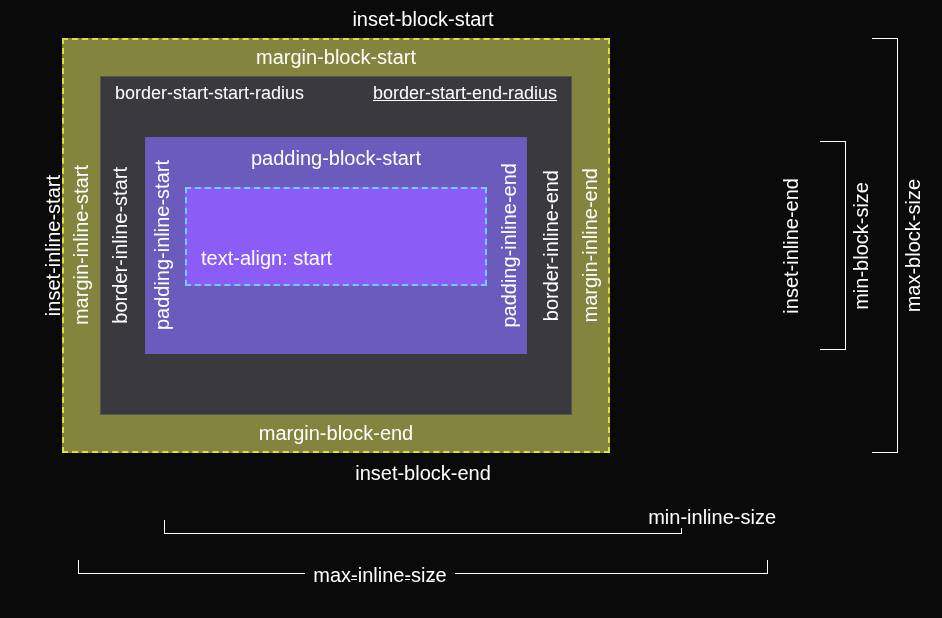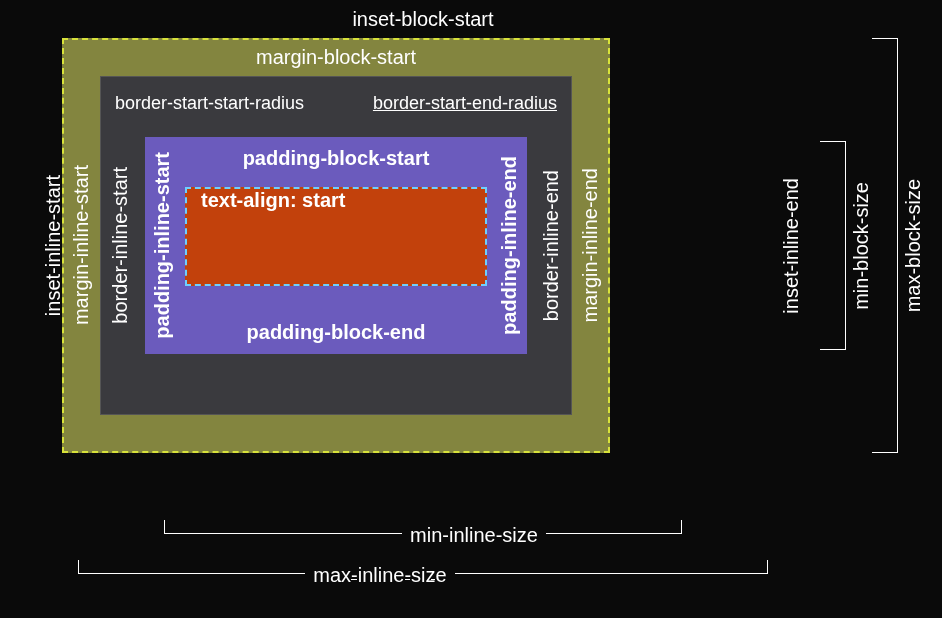--- a/index.html
+++ b/index.html
@@ -37,57 +37,56 @@
   
   .border-box {
     position: absolute;
     left: 36px;
     top: 36px;
     right: 36px;
     bottom: 36px;
     background: #3a3a3e;
     border: 1px solid #555;
   }
-  .bb-row { position:absolute; left:0; right:0; display:flex; justify-content:center; padding: 16px 14px; }
+  .bb-row { position:absolute; left:0; right:0; display:flex; justify-content:center; padding: 6px 14px; }
   .bb-top { top: 0; }
   .bb-bot { bottom: 0; }
   .bb-cell { flex:1; text-align:center; font-size:18px; }
   .bb-cell.l { text-align:left; }
   .bb-cell.r { text-align:right;text-decoration:underline; }
   .bb-left  { position:absolute; left:8px;  top:60px; bottom:60px; display:flex; align-items:center; }
   .bb-right { position:absolute; right:8px; top:60px; bottom:60px; display:flex; align-items:center; }
 
   
   .padding-box {
     position: absolute;
     left: 44px;
     right: 44px;
     top: 60px;
     bottom: 60px;
     background: #6b5bbd;
-    font-weight: bold;
   }
   .pb-top   { position:absolute; top:10px; left:0; right:0; text-align:center; }
   .pb-bot   { position:absolute; bottom:10px; left:0; right:0; text-align:center; }
   .pb-left  { position:absolute; left:6px;  top:0; bottom:0; display:flex; align-items:center; }
   .pb-right { position:absolute; right:6px; top:0; bottom:0; display:flex; align-items:center; }
 
   
   .content-box {
     position: absolute;
     left: 40px;
     right: 40px;
     top: 50px;
     bottom: 68px;
-    background: #c2410c;
+    background: #8b5cf6;
     border: 2px dashed #6ed0ff;
     display: flex;
-    align-items: flex-start;
+    align-items: flex-end;
     justify-content: space-between;
-    padding: 0 14px;
+    padding: 14px 14px;
   }
 
   
   .inset-top    { position:absolute; top:8px;  left:78px; width:690px; text-align:center; }
   .inset-bottom { position:absolute; top:462px; left:78px; width:690px; text-align:center; }
   .inset-left   { position:absolute; left:42px; top:38px; height:415px; display:flex; align-items:center; }
   .inset-right  { position:absolute; left:780px; top:38px; height:415px; display:flex; align-items:center; }
 
   
   .bracket-col { position:absolute; left:820px; top:38px; height:415px; }
@@ -96,39 +95,41 @@
   .br-min { left:0;  width:26px; top:103px; height:209px; }
   .br-max { left:52px; width:26px; top:0; height:415px; }
   .br-min-lbl { position:absolute; left:30px; top:103px; height:209px; display:flex; align-items:center; }
   .br-max-lbl { position:absolute; left:82px; top:0; height:415px; display:flex; align-items:center; }
 
   
   .hb { position:absolute; border-left:1px solid #fff; border-right:1px solid #fff; border-bottom:1px solid #fff; height:14px; }
   .hb-min { left:164px; width:518px; top:520px; }
   .hb-max { left:78px;  width:690px; top:560px; }
   .hb-lbl { position:absolute; text-align:center; }
-  .hb-min-lbl { left:164px; width:620px; top:520px; }
+  .hb-min-lbl { left:164px; width:620px; top:502px;text-align:right; }
   .hb-max-lbl { left:78px;  width:604px; top:560px;text-decoration:underline; }
   .hb-lbl span { background:#0a0a0a; padding:0 8px; position:relative; top:4px; }
 </style>
 </head>
 <body>
 
 <div class="stage">
 
   <div class="label inset-top">inset-block-start</div>
+  <div class="label inset-bottom">inset-block-end</div>
   <div class="inset-left">
       <span class="label v">inset-inline-start</span>
     </div>
   <div class="inset-right">
       <span class="label v">inset-inline-end</span>
     </div>
 
   <div class="margin-box">
     <div class="label margin-top">margin-block-start</div>
+    <div class="label margin-bottom">margin-block-end</div>
     <div class="margin-left">
         <span class="label v">margin-inline-start</span>
       </div>
     <div class="margin-right">
         <span class="label v">margin-inline-end</span>
       </div>
 
     <div class="border-box">
       <div class="bb-row bb-top">
         <div class="bb-cell l">border-start-start-radius</div>
@@ -136,21 +137,20 @@
       </div>
       <div class="bb-left">
           <span class="label v">border-inline-start</span>
         </div>
       <div class="bb-right">
           <span class="label v">border-inline-end</span>
         </div>
 
       <div class="padding-box">
         <div class="label pb-top">padding-block-start</div>
-        <div class="label pb-bot">padding-block-end</div>
         <div class="pb-left">
             <span class="label v">padding-inline-start</span>
           </div>
         <div class="pb-right">
             <span class="label v">padding-inline-end</span>
           </div>
 
         <div class="content-box">
           <span class="label">text-align: start</span>
         </div>

